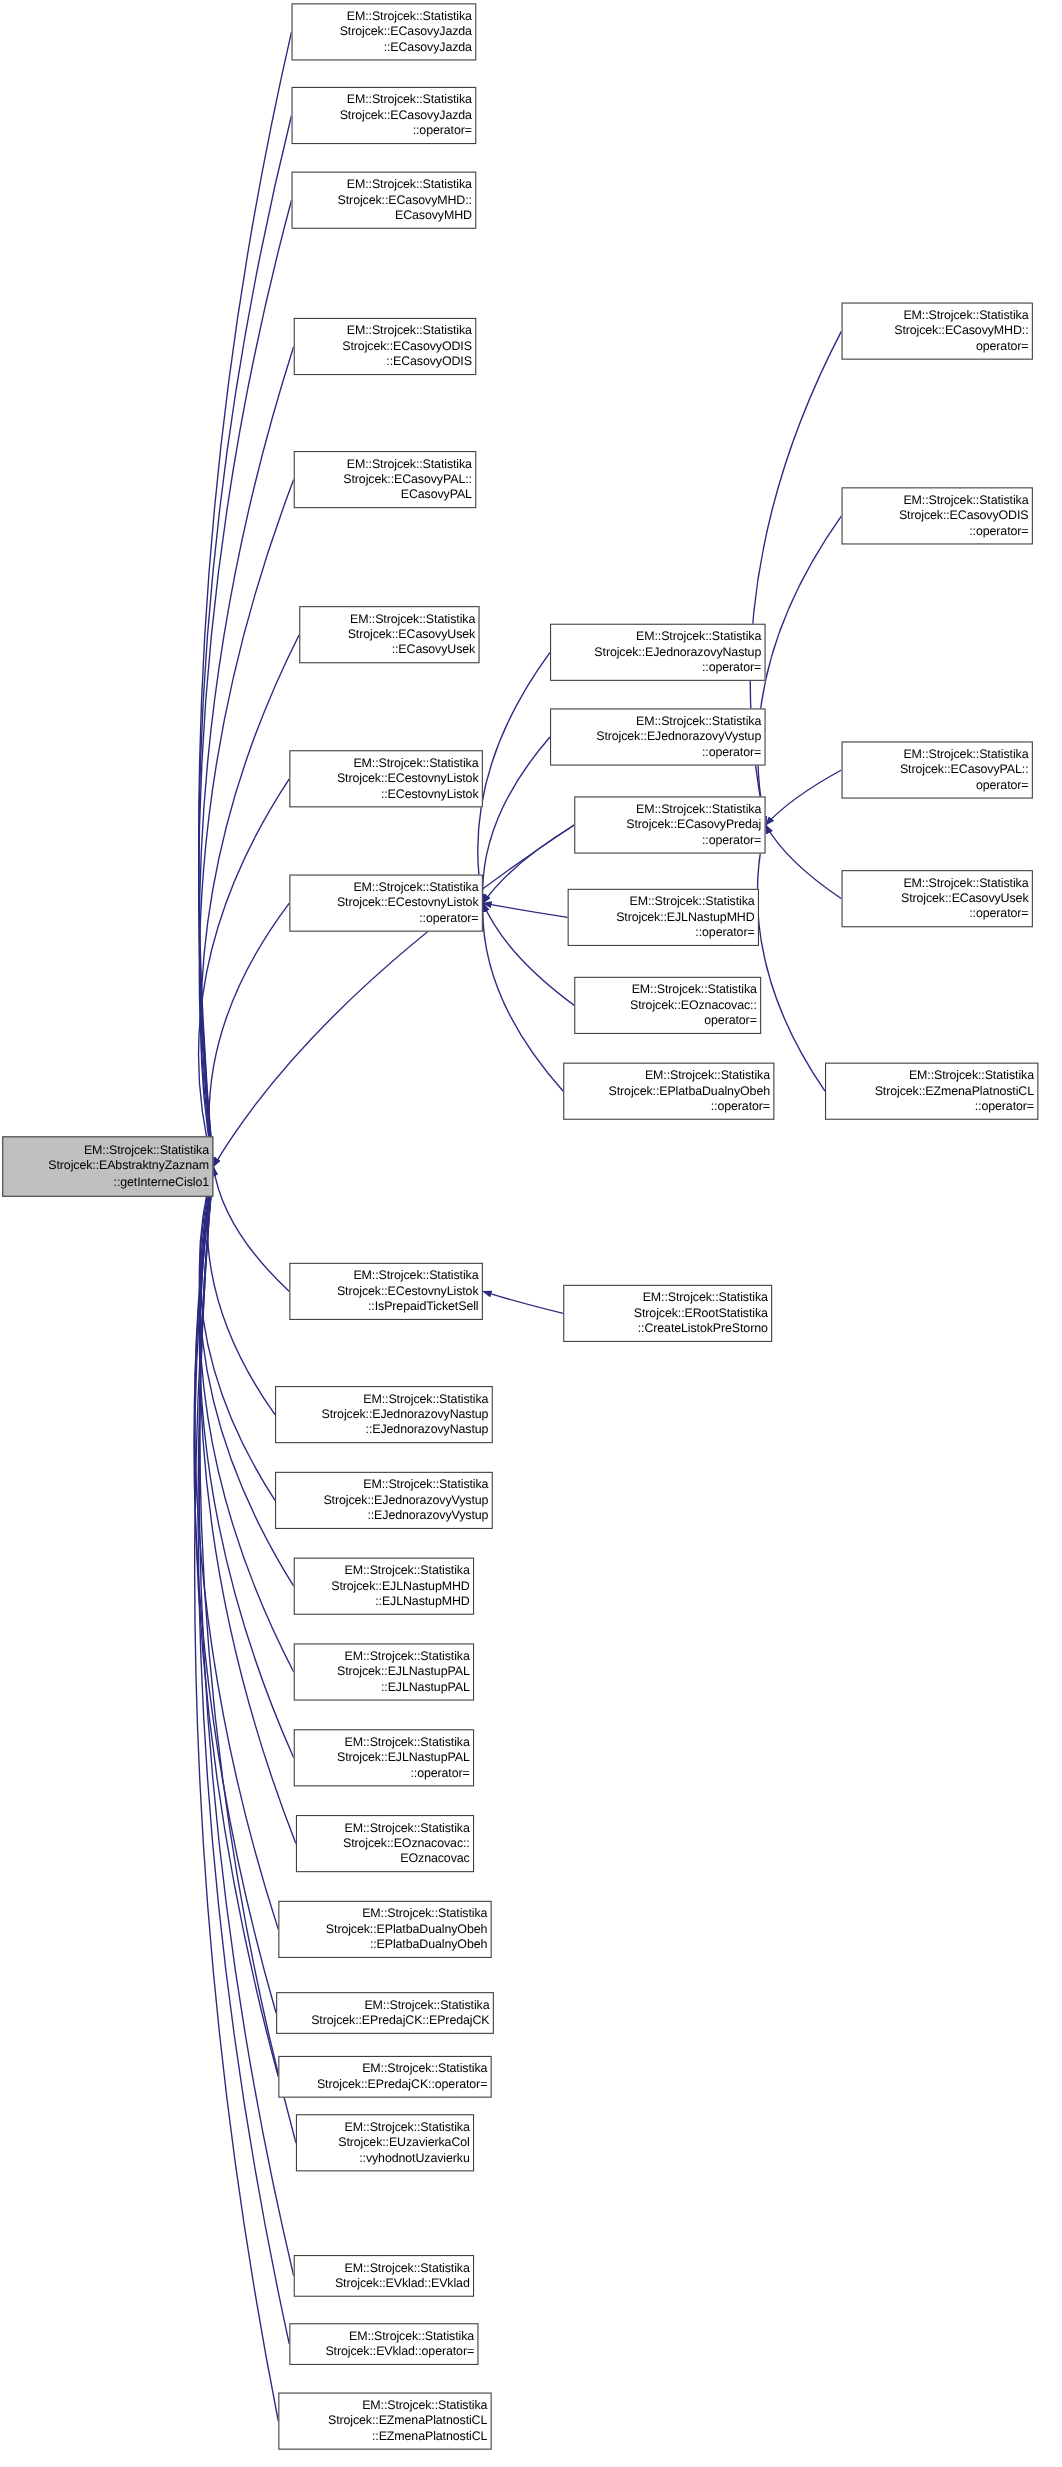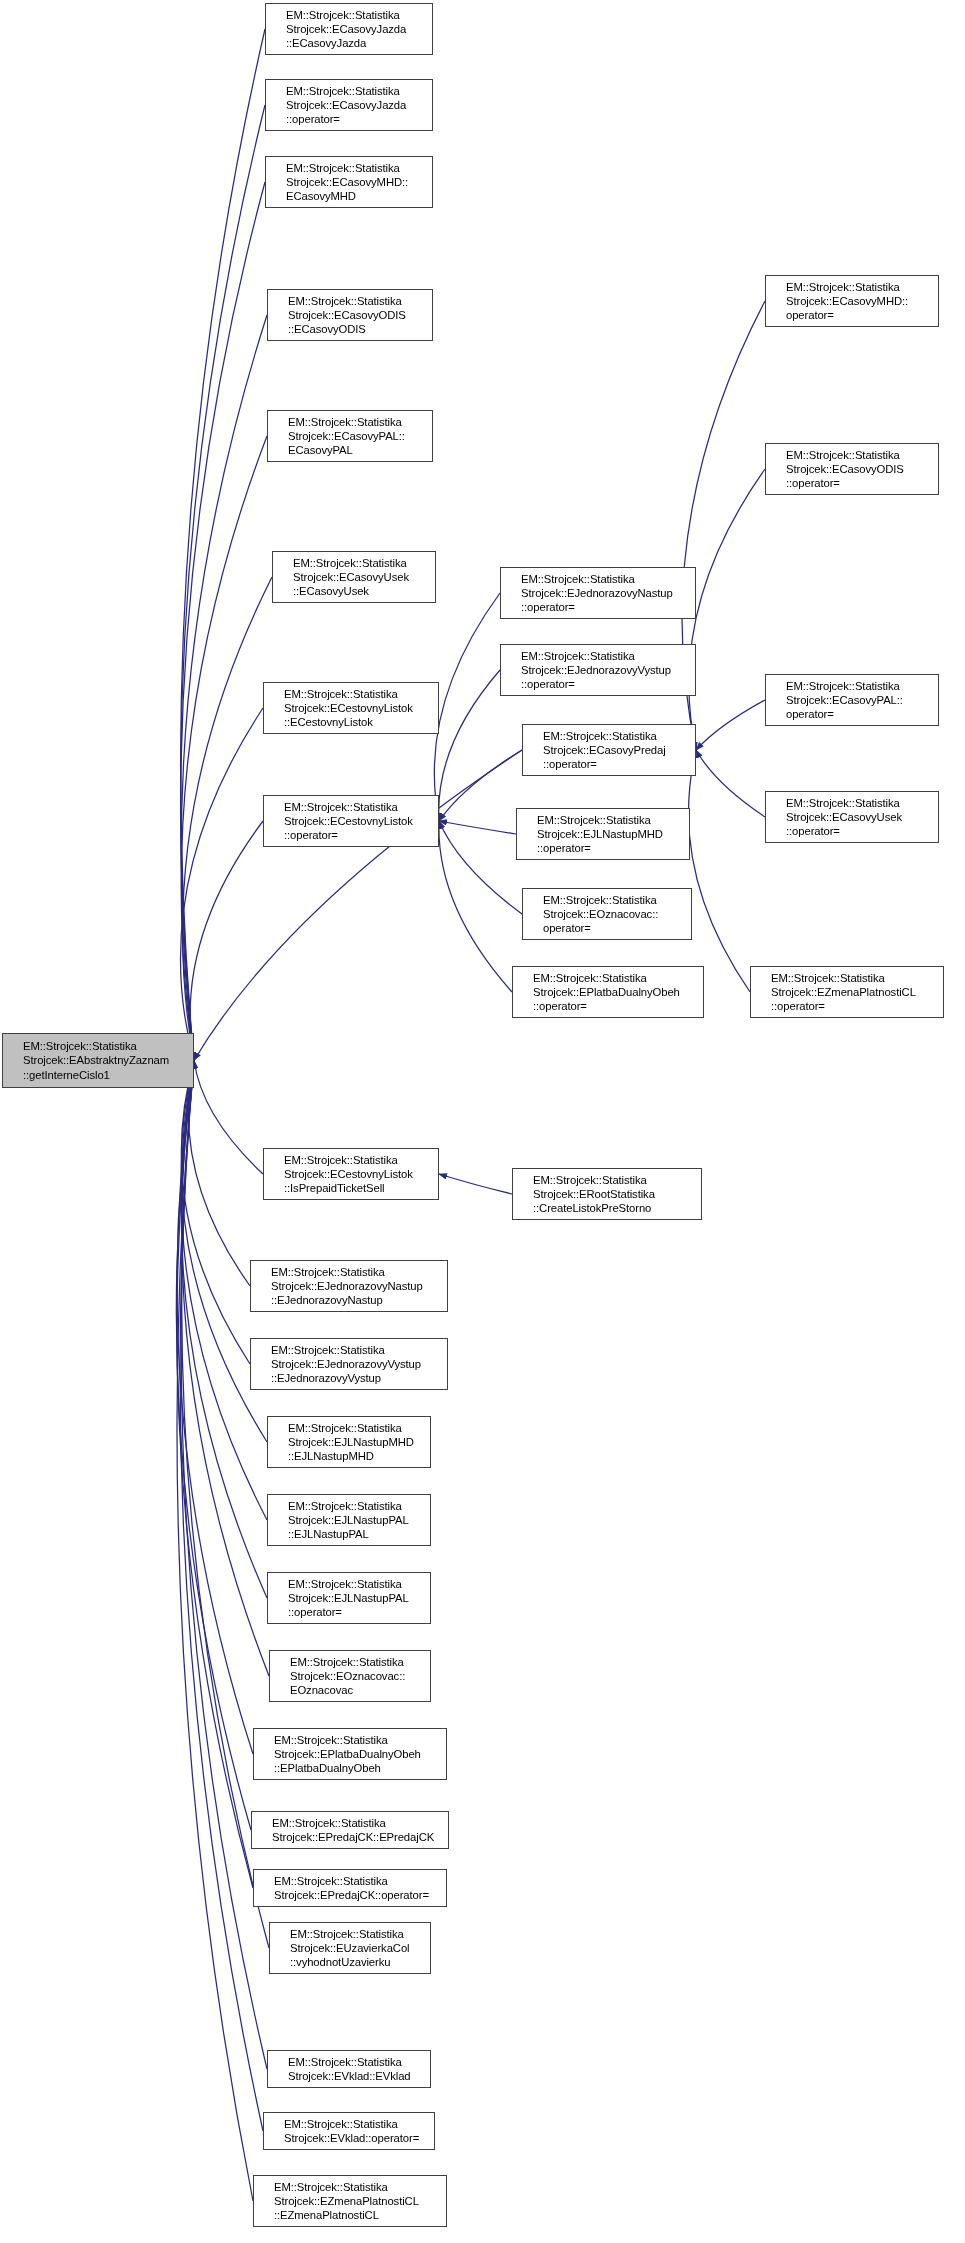--- a/index.html
+++ b/index.html
@@ -7,25 +7,25 @@
   #graph-root{position:relative;width:965px;height:2243px;background:#ffffff;overflow:hidden;}
   #edge-layer{position:absolute;left:0;top:0;width:965px;height:2243px;}
   .node{
     position:absolute;
     box-sizing:border-box;
     border:1px solid #404040;
     background:#ffffff;
     color:#000000;
     font-size:11.3px;
     line-height:1.26;
-    text-align:left;
+    text-align:right;
     display:flex;
     align-items:center;
     justify-content:center;
-    padding:2px 20px;
+    padding:2px 3px;
     white-space:pre;
     letter-spacing:-0.1px;
   }
   .node.root{
     background:#c0c0c0;
     border-color:#404040;
   }
   .node span{display:block;width:100%;}
 </style>
 </head>

